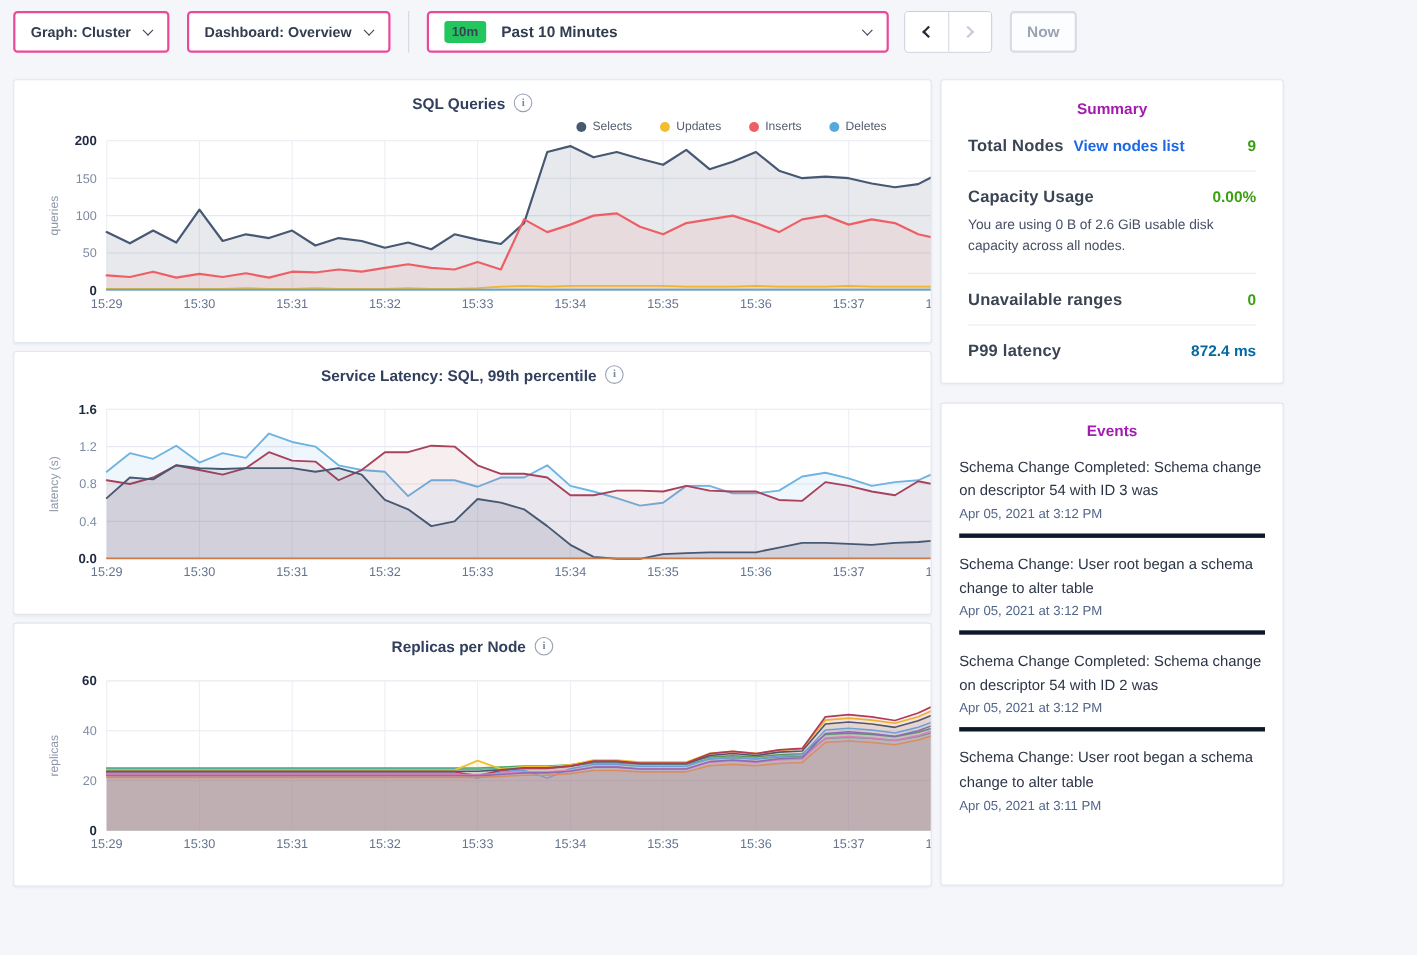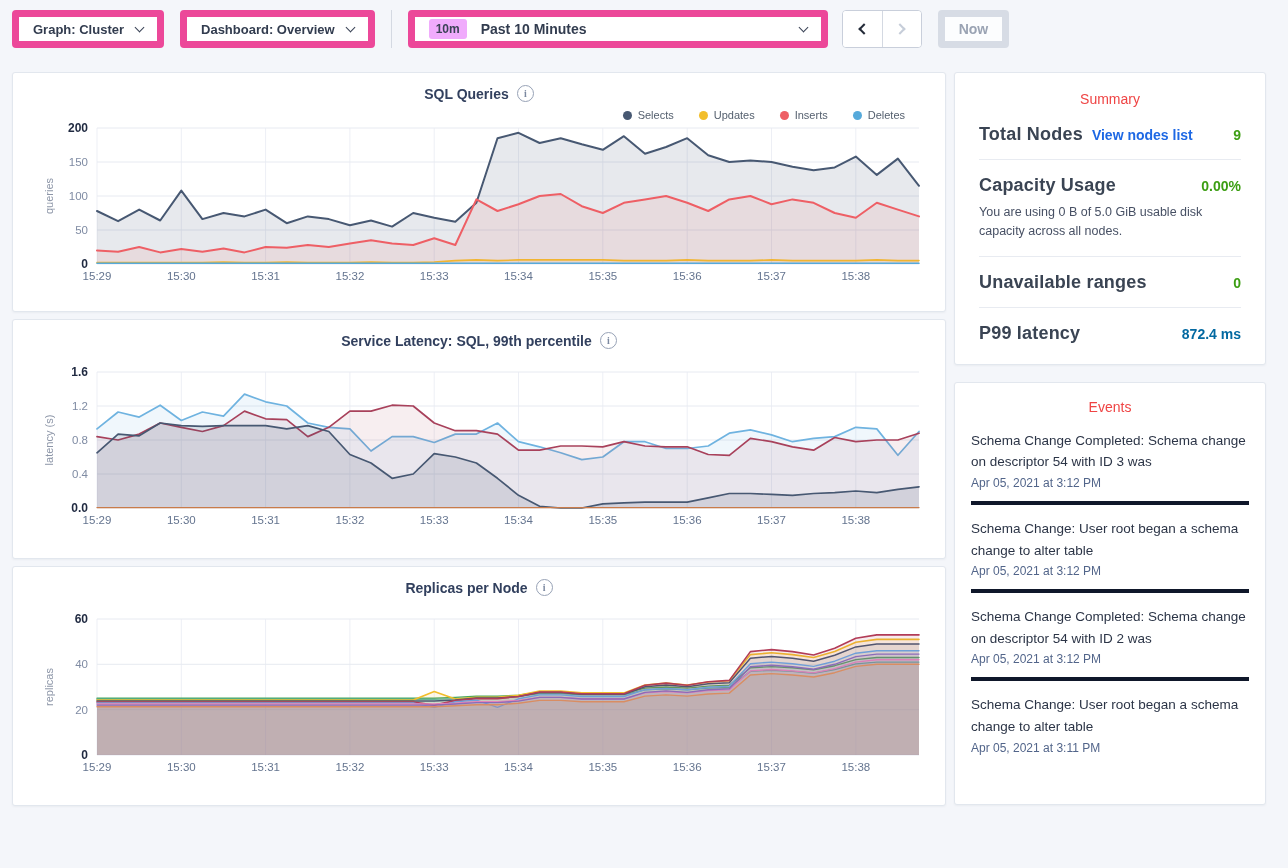--- a/index.html
+++ b/index.html
@@ -9,41 +9,41 @@
     background:#f4f6fa;
     font-family:"Liberation Sans", sans-serif;
     color:#242a35;
   }
   .page { padding:10px 10px 0 12px; height:868px; }
   h1.page-title { font-size:24px; font-weight:500; color:#1f2731; margin:5px 0 24px 2px; letter-spacing:.2px; }
 
   
   .toolbar { display:flex; align-items:center; margin-bottom:24px; }
   .btn {
-    height:38px; background:#fff; border:7px solid #ec4899; border-radius:4px;
+    height:38px; background:#fff; border:2px solid #ec4899; border-radius:4px;
     display:flex; align-items:center; font-family:inherit;
     font-size:13px; font-weight:700; color:#323c4f; cursor:pointer; padding:0 14px;
   }
   .dd { margin-right:16px; }
   .chev { width:7px; height:7px; border-right:1.7px solid #3a4356; border-bottom:1.7px solid #3a4356; transform:rotate(45deg); margin-left:12px; margin-top:-4px; }
   .vsep { width:1px; height:38px; background:#d4d9e2; margin:0 16px 0 0; }
   .timepicker { width:420px; justify-content:flex-start; font-size:14px; }
-  .timepicker .badge { background:#f0abfc; color:#3a4356; font-size:12px; font-weight:700; border-radius:3px; padding:3px 7px; margin-right:14px; }
+  .timepicker .badge { background:#22c55e; color:#3a4356; font-size:12px; font-weight:700; border-radius:3px; padding:3px 7px; margin-right:14px; }
   .timepicker .chev { margin-left:auto; }
   .navgroup { display:flex; margin-left:14px; border:1px solid #c9cfdb; border-radius:4px; overflow:hidden; background:#fff; }
   .navgroup button { width:39px; height:36px; background:#fff; border:none; cursor:pointer; display:flex; align-items:center; justify-content:center; }
   .navgroup button + button { border-left:1px solid #d4d9e2; }
   .arrow { display:inline-block; width:8px; height:8px; }
   .arrow.left  { border-left:2.6px solid #232a38; border-bottom:2.6px solid #232a38; transform:rotate(45deg); margin-left:3px; }
   .arrow.right { border-left:2.6px solid #c6cdd9; border-bottom:2.6px solid #c6cdd9; transform:rotate(225deg); margin-right:3px; }
   .now { margin-left:16px; color:#9aa3b3; background:#fcfdfe; border-color:#d7dce5; font-size:14px; cursor:default; }
 
   
   .main { display:flex; gap:8px; align-items:flex-start; }
-  .charts-col { width:934px; display:flex; flex-direction:column; gap:7px; }
+  .charts-col { width:835px; display:flex; flex-direction:column; gap:7px; }
   .sidebar { width:312px; display:flex; flex-direction:column; gap:17px; height:733px; }
   .card { background:#fff; border:1px solid #e2e7ee; border-radius:3px; box-shadow:0 1px 2px rgba(40,50,70,.05); }
 
   
   .chart-card { height:240px; padding:12px 14px 6px; overflow:hidden; }
   .chart-title-row { display:flex; align-items:center; justify-content:center; gap:8px; }
   .chart-title { font-size:14px; font-weight:700; color:#32405e; }
   .info-icon { width:17px; height:17px; border:1px solid #97a2b6; border-radius:50%; color:#7b88a0;
     font-size:10px; font-weight:700; display:flex; align-items:center; justify-content:center; font-family:"Liberation Serif", serif; }
   .legend { display:flex; justify-content:flex-end; gap:25px; margin:6px 26px 0 0; height:14px; }
@@ -53,25 +53,25 @@
   .chart-body.pad-top { margin-top:17px; }
   svg .grid  { stroke:#e7eaf1; stroke-width:1; }
   svg .vgrid { stroke:#edeff5; stroke-width:1; }
   svg .ytick { fill:#7f8ba3; font-size:11.5px; font-family:"Liberation Sans",sans-serif; }
   svg .ytick-bold { fill:#1f2940; font-weight:700; font-size:12px; }
   svg .xtick { fill:#64748f; font-size:11.5px; font-family:"Liberation Sans",sans-serif; }
   svg .ylab  { fill:#8d96a8; font-size:11px; font-family:"Liberation Sans",sans-serif; }
 
   
   .summary-card { padding:14px 24px 6px; }
-  .panel-title { font-size:14px; font-weight:400; color:#ef4444; text-align:center; margin:4px 0 2px; }
+  .panel-title { font-size:14px; font-weight:700; color:#a21caf; text-align:center; margin:4px 0 2px; }
   .sum-row { padding:15px 0 14px; border-bottom:1px solid #e8ebf1; }
   .sum-row:last-child { border-bottom:none; }
   .sum-top { display:flex; align-items:baseline; }
-  .sum-label { font-size:18px; font-weight:700; color:#3a4453; letter-spacing:.2px; }
+  .sum-label { font-size:15px; font-weight:700; color:#3a4453; letter-spacing:.2px; }
   .sum-link { font-size:14px; font-weight:700; margin-left:9px; text-decoration:none; }
   .sum-value { margin-left:auto; font-size:14px; font-weight:700; }
   .sum-desc { margin:7px 0 0; font-size:12.5px; line-height:1.55; color:#475064; }
 
   
   .events-card { padding:12px 16px 0; flex:1; overflow:hidden; }
   .event-item { padding:13px 0 11px; border-bottom:4px solid #0f172a; }
   .event-item:last-child { border-bottom:none; }
   .event-text { font-size:13.5px; line-height:1.6; color:#2c3547; }
   .event-time { font-size:12px; color:#52658a; margin-top:3px; }
@@ -292,21 +292,21 @@
                 <span class="sum-label">Total Nodes</span>
                 <a class="sum-link" href="#" style="color: rgb(29, 104, 228);">View nodes list</a>
                 <span class="sum-value" style="color: rgb(60, 158, 19);">9</span>
               </div>
             </div>
             <div class="sum-row">
               <div class="sum-top">
                 <span class="sum-label">Capacity Usage</span>
                 <span class="sum-value" style="color: rgb(60, 158, 19);">0.00%</span>
               </div>
-              <p class="sum-desc">You are using 0 B of 5.0 GiB usable disk capacity across all nodes.</p>
+              <p class="sum-desc">You are using 0 B of 2.6 GiB usable disk capacity across all nodes.</p>
             </div>
             <div class="sum-row">
               <div class="sum-top">
                 <span class="sum-label">Unavailable ranges</span>
                 <span class="sum-value" style="color: rgb(60, 158, 19);">0</span>
               </div>
             </div>
             <div class="sum-row">
               <div class="sum-top">
                 <span class="sum-label">P99 latency</span>

